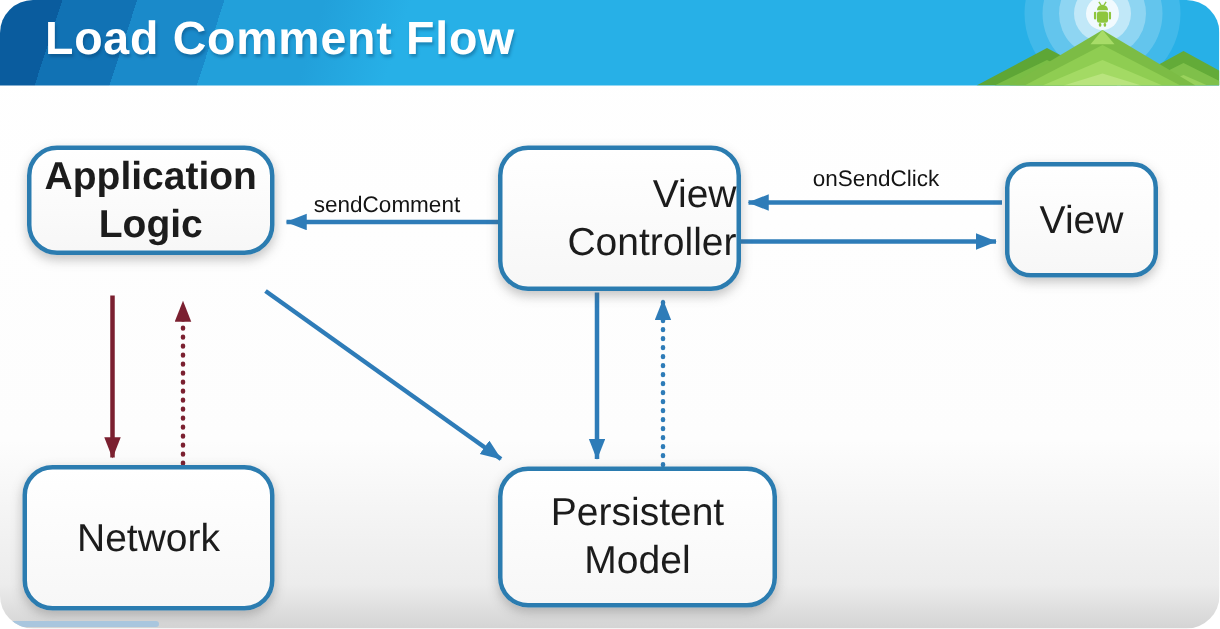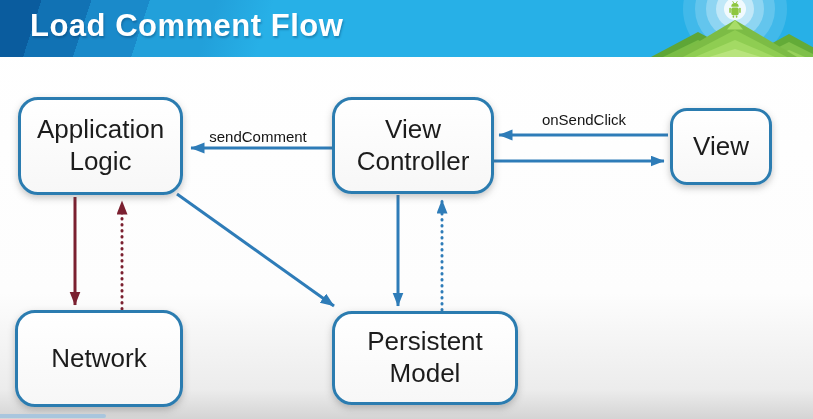--- a/index.html
+++ b/index.html
@@ -1,19 +1,20 @@
 <!DOCTYPE html>
 <html><head>
 <meta charset="utf-8">
 <style>
   html,body{margin:0;padding:0;}
   .stage{
     position:relative;width:813px;height:419px;overflow:hidden;
     font-family:"Liberation Sans", sans-serif;
     background:linear-gradient(180deg,#ffffff 0%,#fdfdfd 70%,#ececec 93%,#d4d4d4 100%);
+    border-radius:22px;
   }
   
   .header{
     position:absolute;left:0;top:0;width:813px;height:57px;
     background:linear-gradient(108deg,
       #0a5c9e 0%, #0a5c9e 5%,
       #1172b4 5%, #1172b4 11%,
       #1a8aca 11%, #1a8aca 18%,
       #22a0da 18%, #22a0da 26%,
       #27b0e7 33%, #27b0e7 100%);
@@ -26,22 +27,22 @@
   .logo{position:absolute;right:0;top:0;width:178px;height:57px;}
   
   .node{
     position:absolute;display:flex;align-items:center;justify-content:center;
     text-align:center;box-sizing:border-box;
     background:linear-gradient(180deg,#ffffff,#f7f7f7);
     border:3px solid #2b7cb0;border-radius:20px;
     font-size:26px;color:#1c1c1c;line-height:1.22;
     box-shadow:0 3px 7px rgba(90,90,90,.35);
   }
-  .node-application-logic{left:18px;top:97px;width:165px;height:98px;}
-  .node-view-controller{left:332px;top:97px;width:162px;height:97px;}
+  .node-application-logic{left:18px;top:97px;width:165px;height:73px;font-weight:bold;}
+  .node-view-controller{left:332px;top:97px;width:162px;height:97px;text-align:right;}
   .node-view{left:670px;top:108px;width:102px;height:77px;border-radius:17px;}
   .node-network{left:15px;top:310px;width:168px;height:97px;justify-content:center;}
   .node-persistent-model{left:332px;top:311px;width:186px;height:94px;}
   
   .edge-label{
     position:absolute;font-size:15px;color:#141414;text-align:center;
   }
   .label-sendcomment{left:192px;top:128px;width:132px;}
   .label-onsendclick{left:518px;top:111px;width:132px;}
   .arrows{position:absolute;left:0;top:0;width:813px;height:419px;pointer-events:none;}

